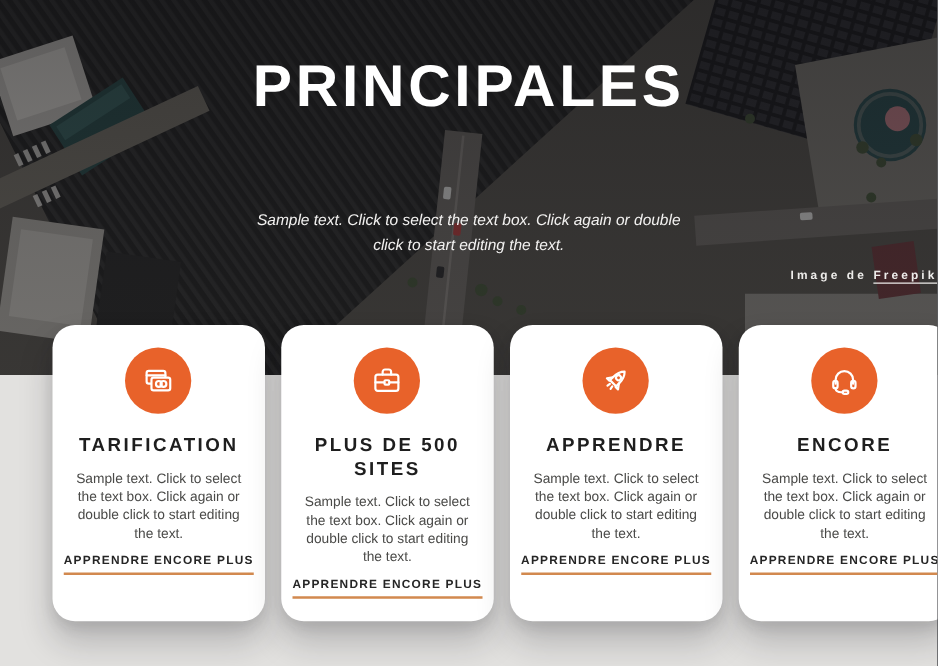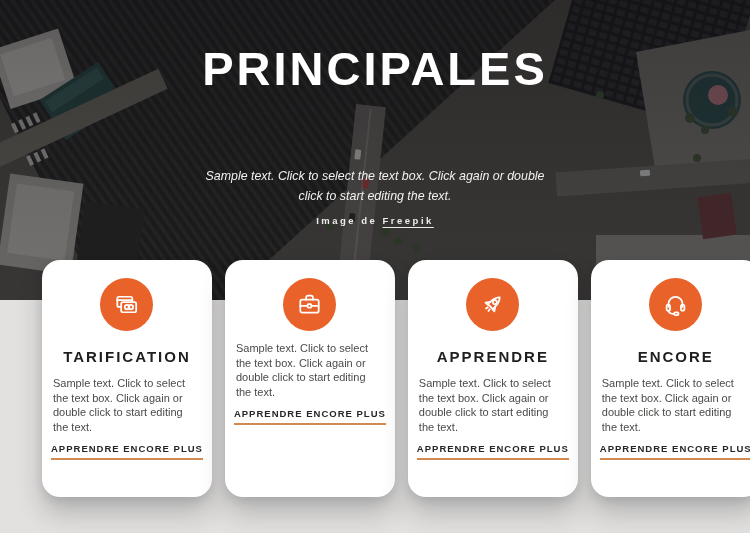--- a/index.html
+++ b/index.html
@@ -8,31 +8,31 @@
 
   
   .hero{position:absolute;left:0;top:0;width:750px;height:300px;overflow:hidden;background:#3b3a39;}
   .hero svg.bg{position:absolute;left:0;top:0;display:block;}
   .hero-overlay{position:absolute;left:0;top:0;width:750px;height:300px;
                 background:linear-gradient(180deg,rgba(10,10,13,.55) 0%,rgba(12,12,15,.46) 60%,rgba(14,14,16,.42) 100%);}
   .hero-title{position:absolute;top:40px;left:0;width:750px;text-align:center;
               color:#fff;font-size:47px;font-weight:700;letter-spacing:3px;line-height:57px;}
   .hero-sub{position:absolute;top:166px;left:50%;transform:translateX(-50%);width:362px;
             text-align:center;color:#F2F1F0;font-style:italic;font-size:12.4px;line-height:20px;}
-  .credit{position:absolute;top:215px;left:0;width:750px;text-align:center;
+  .credit{position:absolute;top:215px;left:0;width:750px;text-align:right;
           color:#EDECEA;font-size:9.5px;letter-spacing:2.5px;font-weight:600;}
   .credit a{color:#EDECEA;text-decoration:underline;text-underline-offset:3px;cursor:pointer;}
 
   
   .lower{position:absolute;left:0;top:300px;width:750px;height:233px;background:#E2E1DF;}
 
   
   .cards{position:absolute;left:42px;top:260px;width:666px;display:flex;gap:13px;}
   .card{flex:1 1 0;height:237px;box-sizing:border-box;background:#fff;border-radius:18px;
-        display:flex;flex-direction:column;align-items:center;
+        display:flex;flex-direction:column;align-items:center;text-align:center;
         padding:18px 9px 0;box-shadow:0 16px 26px rgba(25,25,30,.22),0 4px 10px rgba(25,25,30,.10);}
   .bubble{width:53px;height:53px;border-radius:50%;background:#E8622A;flex:none;
           display:flex;align-items:center;justify-content:center;}
   .bubble svg{width:31px;height:31px;display:block;}
   .card-title{margin-top:16px;font-size:15px;font-weight:700;letter-spacing:2px;
               color:#1E1E1E;line-height:19px;}
   .card-body{margin-top:10px;font-size:11px;line-height:14.6px;color:#4A4A48;padding:0 2px;}
   .card-link{margin-top:9px;display:inline-block;font-size:9.5px;font-weight:700;letter-spacing:1px;
              color:#262626;text-decoration:none;border-bottom:2px solid #D2894F;
              padding-bottom:4px;white-space:nowrap;cursor:pointer;}
@@ -161,20 +161,21 @@
       <div class="bubble">
         <svg viewBox="0 0 32 32">
           <g class="ic">
             <path d="M12.5 11 v-2.2 a2 2 0 0 1 2 -2 h3 a2 2 0 0 1 2 2 V11"></path>
             <rect x="6.5" y="11" width="19" height="13.5" rx="2"></rect>
             <path d="M6.5 17.5 h7.5 M18 17.5 h7.5"></path>
             <rect x="14" y="15.7" width="4" height="3.6" rx="0.9"></rect>
           </g>
         </svg>
       </div>
+      <div class="card-title">PLUS DE 500 SITES</div>
       <div class="card-body">Sample text. Click to select the text box. Click again or double click to start editing the text.</div>
       <a class="card-link">APPRENDRE ENCORE PLUS</a>
     </div>
 
     <div class="card">
       <div class="bubble">
         <svg viewBox="0 0 32 32">
           <g class="ic" transform="rotate(45 16 16)">
             <path d="M16 5.5 c2.6 2.6 3.6 6 3.6 9.8 V19 h-7.2 v-3.7 c0 -3.8 1 -7.2 3.6 -9.8 Z"></path>
             <circle cx="16" cy="12.6" r="2.1"></circle>

